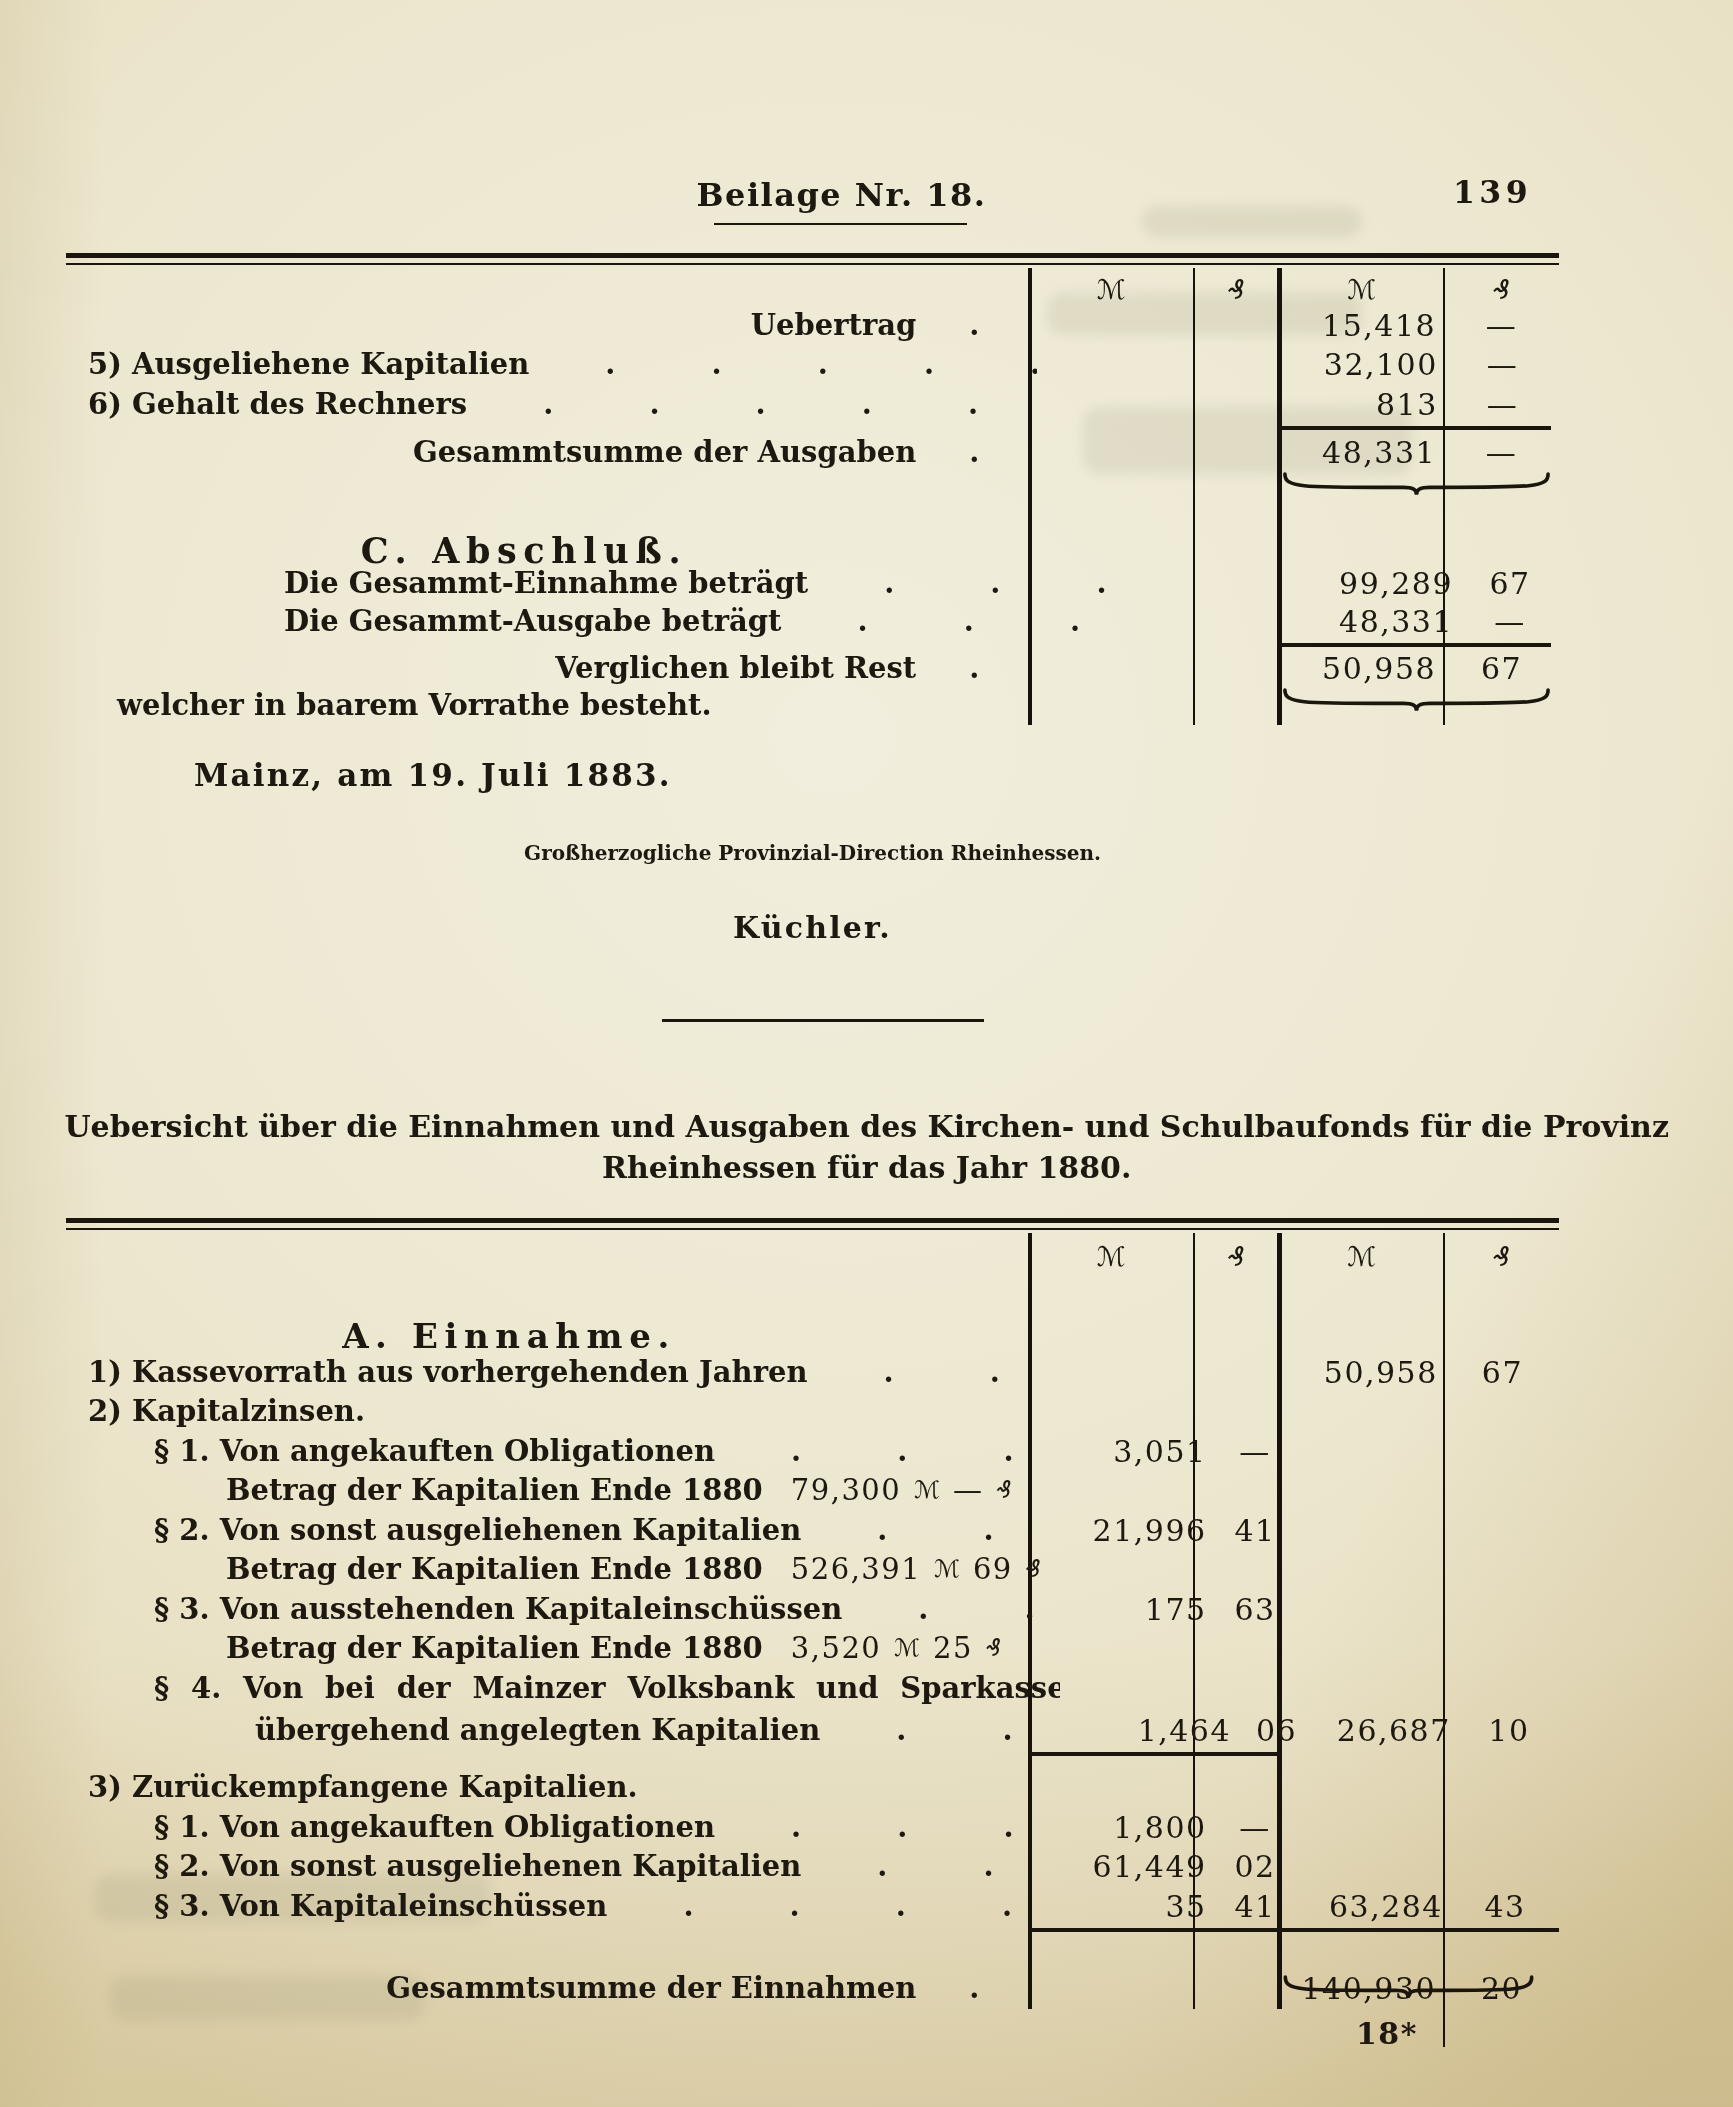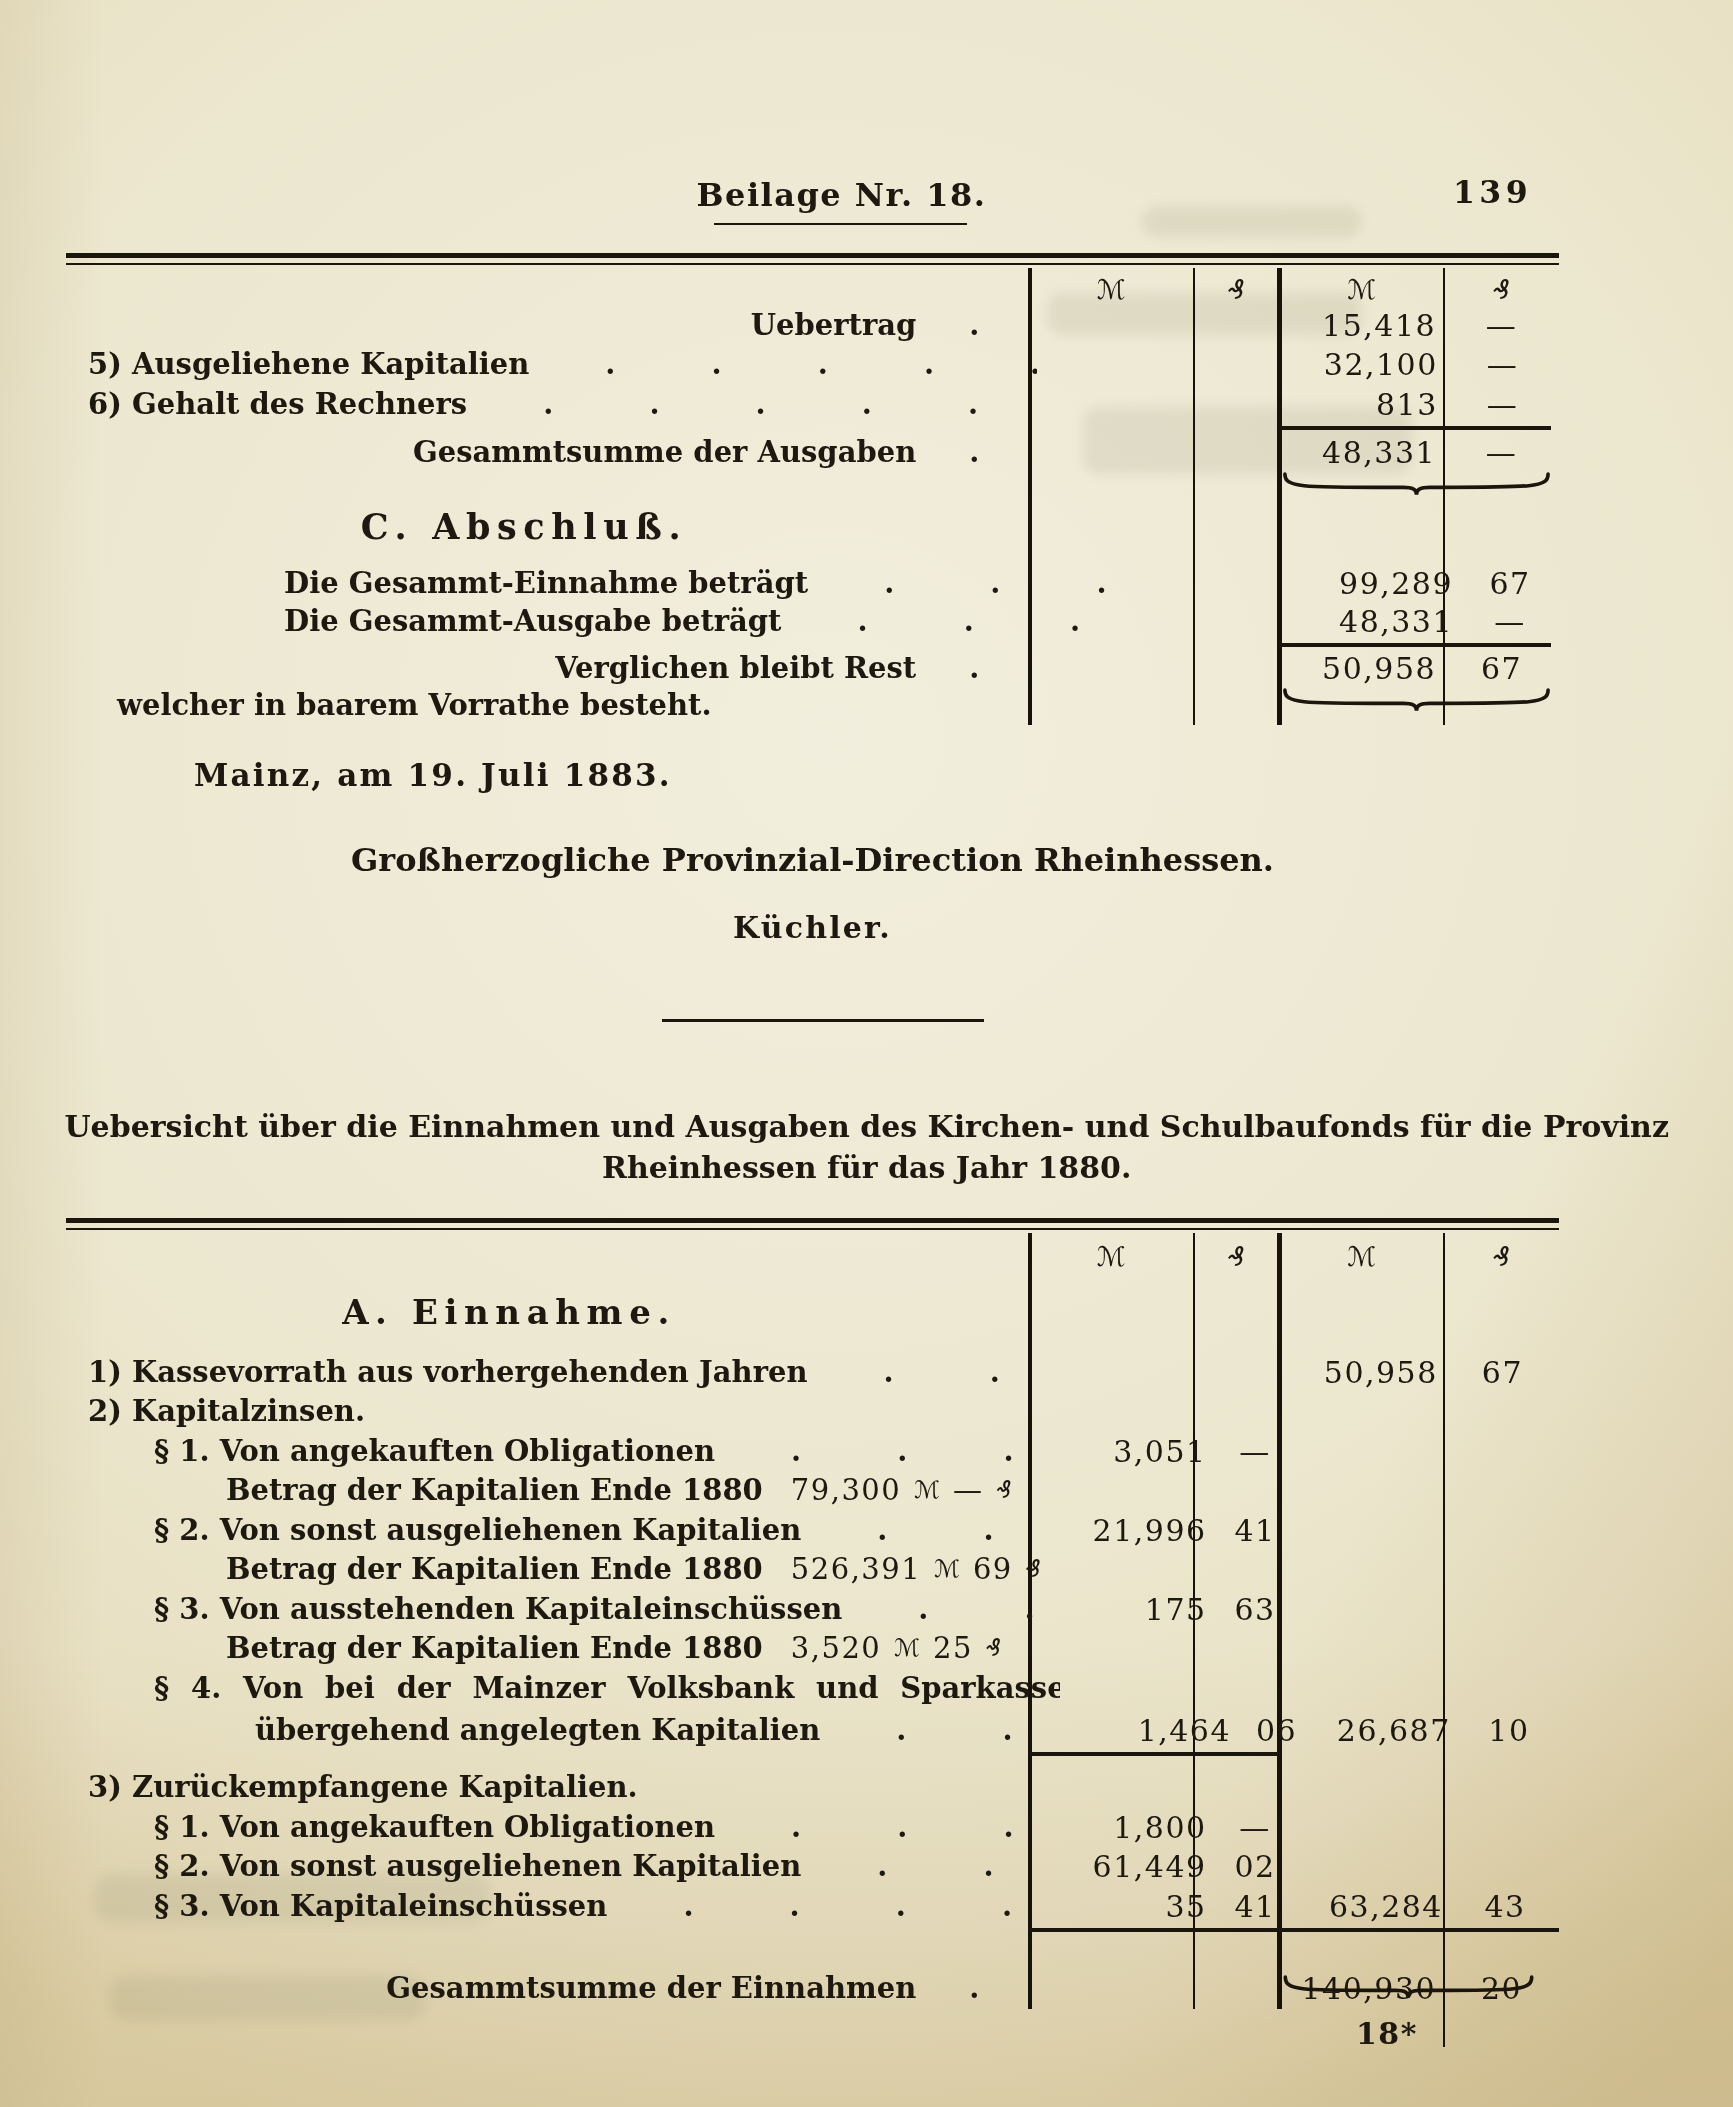--- a/index.html
+++ b/index.html
@@ -30,21 +30,21 @@
   .num{font-family:"DejaVu Serif","Liberation Serif",serif;font-size:30px;letter-spacing:1.5px;font-weight:400;}
   .i0{padding-left:22px;}.i1{padding-left:88px;}.i2{padding-left:160px;}.i3{padding-left:189px;}
   .r-right{justify-content:flex-end;padding-right:50px;box-sizing:border-box;}
   .leader{flex:1 1 auto;white-space:nowrap;overflow:hidden;word-spacing:86px;padding-left:48px;font-weight:700;}
   .dot{margin-left:25px;font-weight:700;}
   .cur{font-family:"DejaVu Sans","Liberation Sans",sans-serif;font-style:italic;font-size:24px;font-weight:400;}
   .colhead .cur{font-size:27px;}
   .amtgrp{margin-left:auto;margin-right:209px;display:flex;align-items:center;gap:13px;}
   .amtgrp .num{font-size:29px;}
   .just{word-spacing:11.7px;}
-  .sperr{letter-spacing:6.6px;}
+  .sperr{letter-spacing:6.6px;margin-top:24px;}
   .brace{position:absolute;}
 </style>
 </head>
 <body>
 
 <div class="page">
 
   <div class="smudge" style="left:1047px;top:293px;width:315px;height:42px;"></div>
   <div class="smudge" style="left:1083px;top:407px;width:329px;height:67px;"></div>
   <div class="smudge" style="left:1142px;top:206px;width:220px;height:31px;"></div>
@@ -194,21 +194,21 @@
       </div>
   </div>
 
   <svg class="brace" style="left:1282px;top:688px;" width="269" height="23.4" viewBox="0 0 368 32">
     <path d="M4,3 C4,21 26,21 150,21 L166,21 C178,21 184,23 184,31 C184,23 190,21 202,21 L218,21 C342,21 364,21 364,3" fill="none" stroke="#1a150d" stroke-width="5" stroke-linecap="round"></path>
   </svg>
 
   <div class="txt" style="left:117px;top:689px;font-size:29px;">welcher in baarem Vorrathe besteht.</div>
 
   <div class="txt" style="left:194px;top:758px;font-size:31px;letter-spacing:2.2px;">Mainz, am 19. Juli 1883.</div>
-  <div class="txt center" style="left:66px;top:842px;width:1493px;font-size:32px;">Großherzogliche Provinzial-Direction Rheinhessen.</div>
+  <div class="txt center" style="left:66px;top:842px;width:1493px;font-size:20px;">Großherzogliche Provinzial-Direction Rheinhessen.</div>
   <div class="txt center" style="left:66px;top:911px;width:1493px;font-size:30px;letter-spacing:2.2px;">Küchler.</div>
 
   <div class="rule" style="left:662px;top:1019px;width:322px;height:2.9px;"></div>
 
   <div class="txt center" style="left:10.2px;top:1110px;width:1713px;font-size:30px;">Uebersicht über die Einnahmen und Ausgaben des Kirchen- und Schulbaufonds für die Provinz</div>
   <div class="txt center" style="left:10.2px;top:1151px;width:1713px;font-size:30px;">Rheinhessen für das Jahr 1880.</div>
 
   <div class="rule" style="left:66px;top:1218px;width:1493px;height:5.1px;"></div>
   <div class="rule" style="left:66px;top:1228px;width:1493px;height:2.2px;"></div>
 

